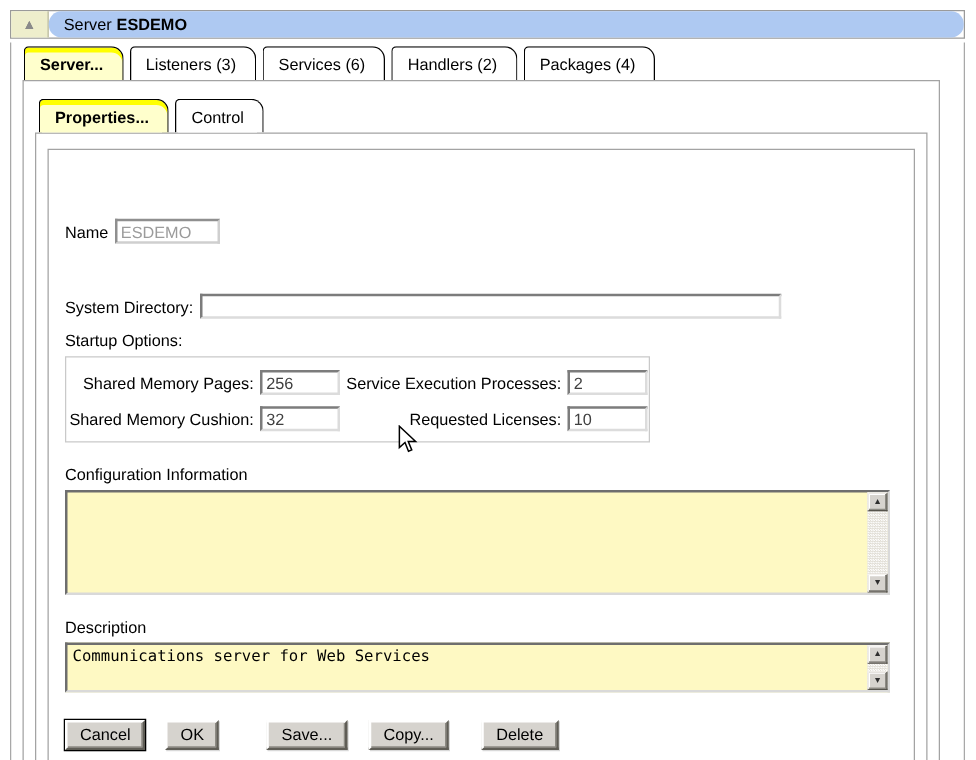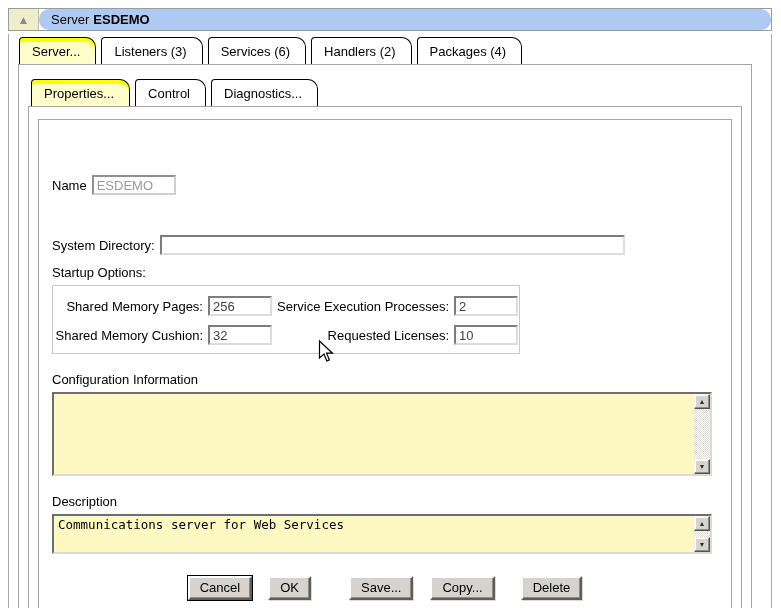--- a/index.html
+++ b/index.html
@@ -43,21 +43,21 @@
   .tabrow.r3 { padding-left:9px; }
   .tab {
     display:inline-flex; align-items:center;
     height:27px; padding:3px 15px 2px 12px;
     background:#fff; border:1px solid #000; border-bottom:none;
     border-radius:4px 10px 0 0;
     cursor:default; white-space:nowrap;
   }
   .tab + .tab { margin-left:5px; }
   .tab.selected {
-    background:#ffffcc; font-weight:normal;
+    background:#ffffcc; font-weight:bold;
     box-shadow: inset 0 4px 0 #ffff00;
   }
 
   
   .frm-row { display:flex; align-items:center; margin-bottom:8px;margin-top:40px; }
   .frm-row .lab { margin-right:5px; }
   .tin {
     height:20px; border:2px solid;
     border-color:#7c7c7c #dcdcdc #dcdcdc #7c7c7c;
     background:#fff; padding:1px 3px;
@@ -109,21 +109,21 @@
   .sbtn {
     height:15px; width:16px; flex:0 0 auto;
     background:#d6d3ce;
     border:1px solid; border-color:#f6f4f0 #55534c #55534c #f6f4f0;
     box-shadow:inset -1px -1px 0 #8d8b84, inset 1px 1px 0 #ffffff;
     display:flex; align-items:center; justify-content:center;
     font-size:7px; color:#2f2f2f; line-height:7px; cursor:default;
   }
 
   
-  .btnrow { margin-top:22px; display:flex; align-items:center;justify-content:center; }
+  .btnrow { margin-top:22px; display:flex; align-items:center; }
   .btn {
     height:24px; min-width:40px; padding:2px 10px 3px;
     font-family:"Liberation Sans","DejaVu Sans",sans-serif; font-size:13px; color:#000;
     background:#d6d3ce;
     border:2px solid; border-color:#ffffff #5f5d56 #5f5d56 #ffffff;
     box-shadow:inset -1px -1px 0 #8d8b84, 1px 1px 0 rgba(0,0,0,.15);
     cursor:default;
   }
   .btn.default { outline:1px solid #000; }
   .gap16 { width:16px; } .gap38 { width:38px; } .gap17 { width:17px; } .gap26 { width:26px; }
@@ -150,21 +150,20 @@
     <div class="tab">Services (6)</div>
     <div class="tab">Handlers (2)</div>
     <div class="tab">Packages (4)</div>
   </div>
 
   <div class="cbox lvl1">
 
     <div class="tabrow r2">
       <div class="tab selected">Properties...</div>
       <div class="tab">Control</div>
-      <div class="tab">Diagnostics...</div>
     </div>
 
     <div class="cbox lvl2">
 
 
       <div class="cbox lvl3">
 
         <div class="frm-row">
           <span class="lab">Name</span>
           <input class="tin name-input disabled" disabled="" value="ESDEMO" style="">

